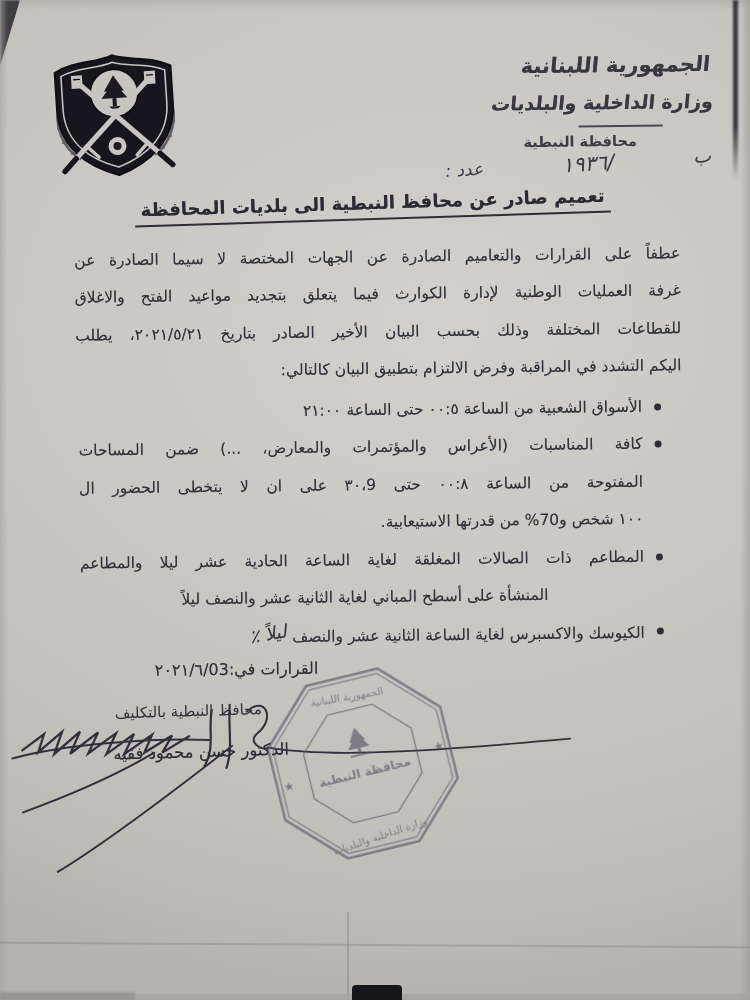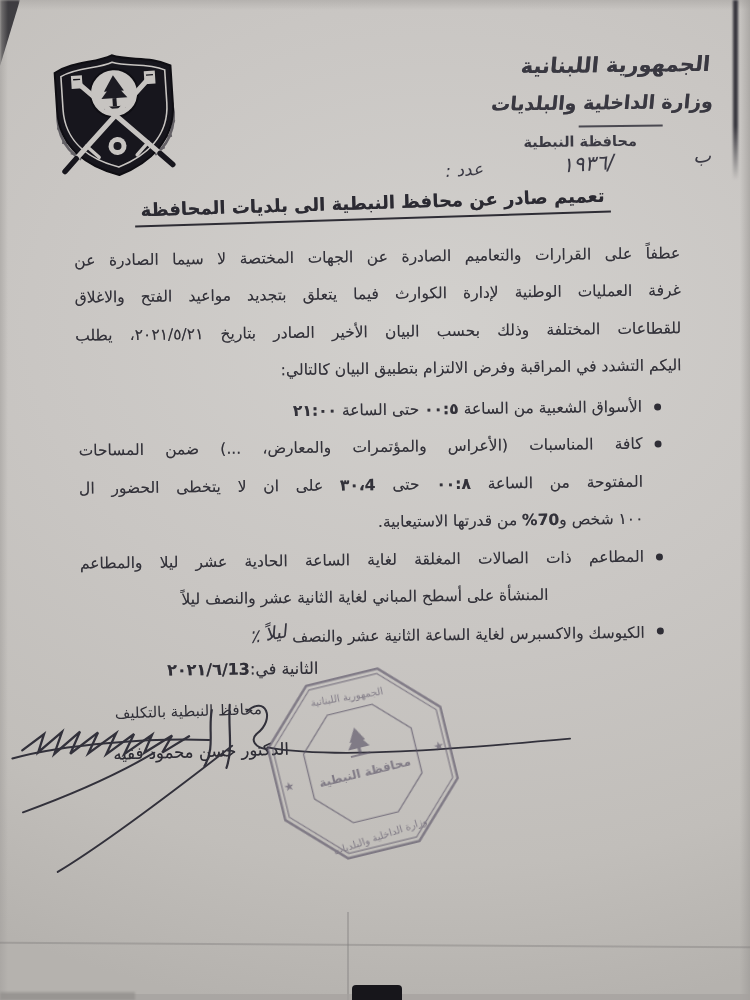--- a/index.html
+++ b/index.html
@@ -7,21 +7,21 @@
     position:relative; width:750px; height:1000px; overflow:hidden;
     background:
       radial-gradient(ellipse 900px 700px at 58% 32%, #d2d0cd 0%, #c9c6c3 45%, #c1beba 78%, #b5b2ae 100%),
       #c7c4c1;
     font-family:"DejaVu Sans", sans-serif;
     color:#34333b;
   }
   .content{position:absolute; inset:0; transform:rotate(-0.7deg); transform-origin:50% 40%;}
   .abs{position:absolute;}
   .rtl{direction:rtl; unicode-bidi:isolate;}
-  .num{direction:ltr; unicode-bidi:bidi-override; display:inline-block;font-weight:bold;}
+  .num{direction:ltr; unicode-bidi:bidi-override; display:inline-block;}
   
   .art-topleft{left:0;top:0;width:20px;height:66px;background:#28272d;clip-path:polygon(0 0,100% 0,0 100%);filter:blur(1px);opacity:.85;}
   .art-topedge{left:0;top:0;width:750px;height:10px;background:linear-gradient(#adaaa7,rgba(173,170,167,0));opacity:.7;}
   .art-rightline{left:733px;top:0;width:5px;height:180px;background:linear-gradient(#3a3940 70%,rgba(58,57,64,0));filter:blur(.8px);}
   .art-rightshade{right:0;top:0;width:10px;height:1000px;background:linear-gradient(to left,#9d9a97,rgba(157,154,151,0));opacity:.65;}
   .art-leftshade{left:0;top:0;width:8px;height:1000px;background:linear-gradient(to right,#a3a09d,rgba(163,160,157,0));opacity:.6;}
   .art-fold{left:0;top:944px;width:750px;height:2px;background:rgba(118,116,114,.35);filter:blur(.6px);transform:rotate(.35deg);}
   .art-crease{left:347px;top:912px;width:2px;height:88px;background:rgba(128,126,124,.4);filter:blur(.7px);}
   .art-bottomedge{left:0;top:994px;width:750px;height:6px;background:#a5a29f;opacity:.75;}
   .art-bottomleft{left:0;top:992px;width:135px;height:8px;background:#8d8a87;opacity:.6;filter:blur(1px);}
@@ -136,42 +136,42 @@
       <li>
         <span class="dot"></span>
         <div class="eline">
           <span>الأسواق الشعبية من الساعة </span><span class="num">٠٠:٥</span><span> حتى الساعة </span><span class="num">٢١:٠٠</span>
         </div>
       </li>
       <li>
         <span class="dot"></span>
         <div class="jline">كافة المناسبات (الأعراس والمؤتمرات والمعارض، ...) ضمن المساحات</div>
         <div class="jline">
-          <span>المفتوحة من الساعة </span><span class="num">٠٠:٨</span><span> حتى </span><span class="num">٣٠،4</span><span> على ان لا يتخطى الحضور ال</span>
+          <span>المفتوحة من الساعة </span><span class="num">٠٠:٨</span><span> حتى </span><span class="num">٣٠،9</span><span> على ان لا يتخطى الحضور ال</span>
         </div>
         <div class="eline">
           <span>١٠٠ شخص و</span><span class="num">%70</span><span> من قدرتها الاستيعابية.</span>
         </div>
       </li>
       <li>
         <span class="dot"></span>
         <div class="jline">المطاعم ذات الصالات المغلقة لغاية الساعة الحادية عشر ليلا والمطاعم</div>
         <div class="eline indent2">المنشأة على أسطح المباني لغاية الثانية عشر والنصف ليلاً</div>
       </li>
       <li>
         <span class="dot"></span>
         <div class="eline">
           <span>الكيوسك والاكسبرس لغاية الساعة الثانية عشر والنصف </span>
           <span class="handinline">ليلاً ٪</span>
         </div>
       </li>
     </ul>
 
     <div class="abs rtl dateline">
-      <span>الثانية في:</span><span class="num">٢٠٢١/٦/13</span>
+      <span>القرارات في:</span><span class="num">٢٠٢١/٦/03</span>
     </div>
 
     <div class="abs rtl signer-title">محافظ النبطية بالتكليف</div>
     <div class="abs rtl signer-name">الدكتور حسن محمود فقيه</div>
 
     <svg class="abs sigsvg" width="600" height="210" viewBox="0 0 600 210">
       <g stroke="#32313b" fill="none" stroke-linecap="round">
         <path stroke-width="2.3" d="M18,58 L40,42 L34,60 L58,40 L50,62 L76,40 L66,62 L94,41 L84,62 L112,42 L102,63 L130,43 L120,63 L148,44 L140,62 L168,45 L158,62 L185,46"></path>
         <path stroke-width="2" d="M8,66 C60,52 150,47 205,50"></path>
         <path stroke-width="2.2" d="M208,20 C204,40 211,58 200,76"></path>

